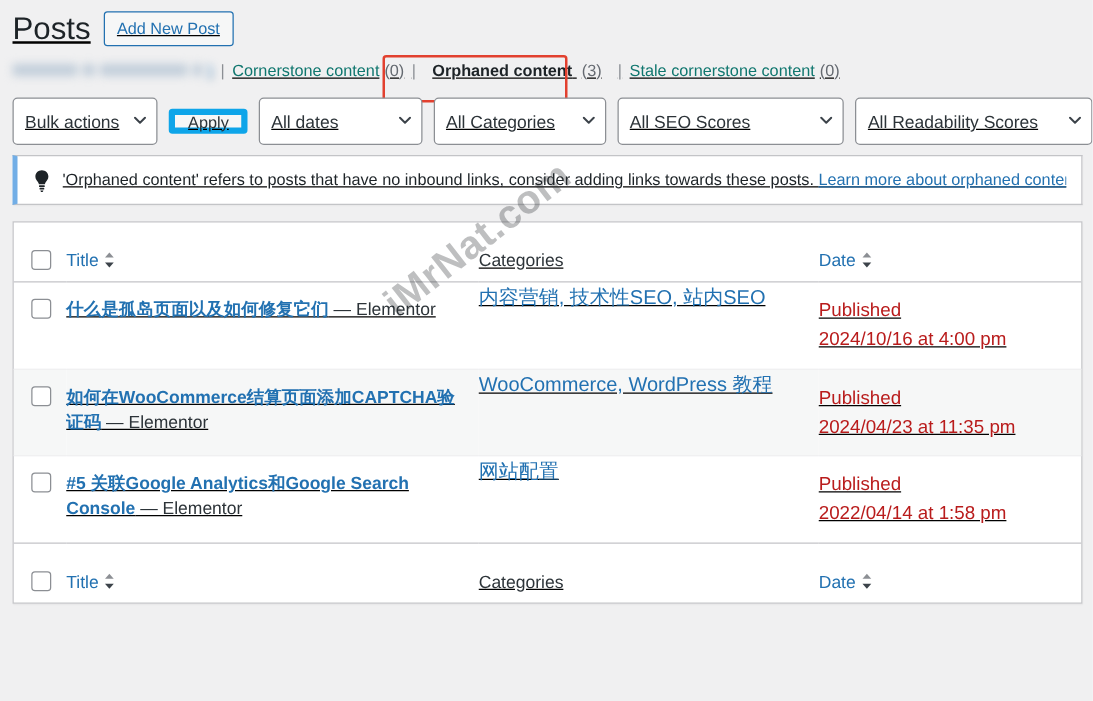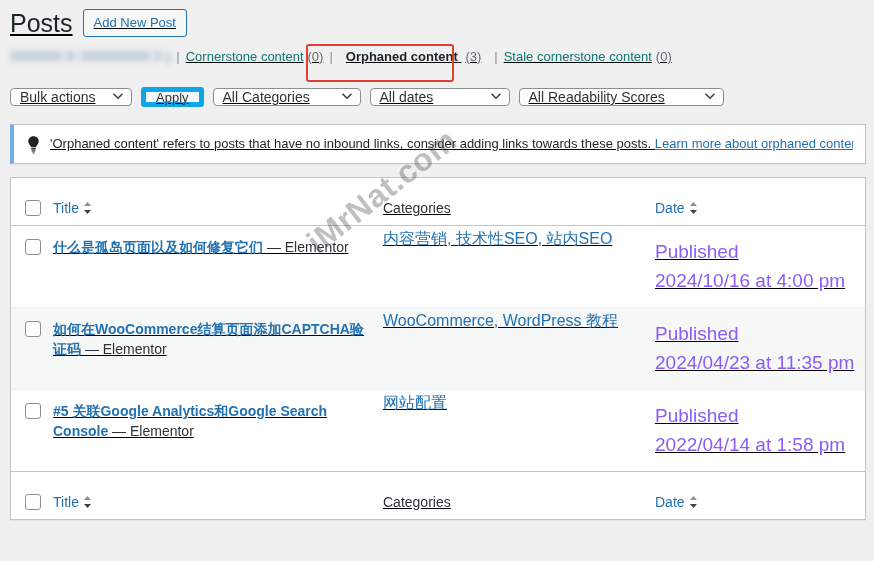--- a/index.html
+++ b/index.html
@@ -43,21 +43,21 @@
   .hl-box {
     position: absolute; left: 306px; top: 44px; width: 148px; height: 38px;
     border: 2.5px solid #e2402f; border-radius: 3px; pointer-events: none;
   }
   .orphan-wrap { padding: 0 7px; }
 
   
   .tablenav { display: flex; align-items: center; gap: 9px; padding: 8px 0 10px 10px; height: 52px; }
   .wp-select {
     position: relative; display: inline-flex; align-items: center;
-    height: 18px; background: #fff; border: 1px solid #8c8f94; border-radius: 4px;
+    height: 38px; background: #fff; border: 1px solid #8c8f94; border-radius: 4px;
     font-size: 14px; color: #2c3338; padding: 0 30px 0 9px; cursor: pointer;
     box-shadow: 0 0 0 transparent; white-space: nowrap;
   }
   .wp-select .chev {
     position: absolute; right: 9px; top: 50%; width: 9px; height: 9px;
     margin-top: -4px; display: block;
   }
   .wp-select .chev svg { display: block; }
   .wp-btn {
     display: inline-flex; align-items: center; justify-content: center;
@@ -102,21 +102,21 @@
   .sorticon { display: inline-block; width: 9px; height: 14px; }
 
   tbody td { padding: 11px 10px 11px 0; border-top: 1px solid #f0f0f1; color: #2c3338; }
   tbody tr:first-child td { border-top: none; }
   tbody tr.alt td { background: #f6f7f7; }
   tbody td.col-cb { padding-left: 14px; padding-right: 0; padding-top: 13px; }
   .row-title { font-size: 14px; line-height: 1.45; font-weight: 700; color: #2271b1; cursor: pointer; text-decoration: none; }
   .row-suffix { font-weight: 400; color: #2c3338; }
   .cats-cell { font-size: 16px; line-height: 1.5; color: #2271b1; padding-top: 1px; }
   .cats-cell .catlink { color: #2271b1; text-decoration: none; cursor: pointer; }
-  .date-cell { font-size: 19px; line-height: 1.55; color: #8b5cf6; }
+  .date-cell { font-size: 15px; line-height: 1.55; color: #b91c1c; }
   .date-status { display: block; }
   .date-value { display: block; }
 
   
   .cb {
     display: inline-block; width: 16px; height: 16px; background: #fff;
     border: 1px solid #8c8f94; border-radius: 3px; cursor: pointer; vertical-align: top;
   }
 
   
@@ -165,38 +165,46 @@
       <span>Bulk actions</span>
       <span class="chev">
         <svg viewBox="0 0 10 7" width="10" height="7">
             <path d="M1 1.2 L5 5.2 L9 1.2" fill="none" stroke="#3c434a" stroke-width="1.6" stroke-linecap="round" stroke-linejoin="round"></path>
           </svg>
       </span>
     </span>
 
     <span class="wp-btn">Apply</span>
 
+    <span class="wp-select sel-dates">
+      <span>All dates</span>
+      <span class="chev">
+        <svg viewBox="0 0 10 7" width="10" height="7">
+            <path d="M1 1.2 L5 5.2 L9 1.2" fill="none" stroke="#3c434a" stroke-width="1.6" stroke-linecap="round" stroke-linejoin="round"></path>
+          </svg>
+      </span>
+    </span>
+
     <span class="wp-select sel-cats">
       <span>All Categories</span>
       <span class="chev">
         <svg viewBox="0 0 10 7" width="10" height="7">
             <path d="M1 1.2 L5 5.2 L9 1.2" fill="none" stroke="#3c434a" stroke-width="1.6" stroke-linecap="round" stroke-linejoin="round"></path>
           </svg>
       </span>
     </span>
 
-    <span class="wp-select sel-dates">
-      <span>All dates</span>
-      <span class="chev">
-        <svg viewBox="0 0 10 7" width="10" height="7">
-            <path d="M1 1.2 L5 5.2 L9 1.2" fill="none" stroke="#3c434a" stroke-width="1.6" stroke-linecap="round" stroke-linejoin="round"></path>
-          </svg>
-      </span>
-    </span>
-
+    <span class="wp-select sel-seo">
+      <span>All SEO Scores</span>
+      <span class="chev">
+        <svg viewBox="0 0 10 7" width="10" height="7">
+            <path d="M1 1.2 L5 5.2 L9 1.2" fill="none" stroke="#3c434a" stroke-width="1.6" stroke-linecap="round" stroke-linejoin="round"></path>
+          </svg>
+      </span>
+    </span>
 
     <span class="wp-select sel-read">
       <span>All Readability Scores</span>
       <span class="chev">
         <svg viewBox="0 0 10 7" width="10" height="7">
             <path d="M1 1.2 L5 5.2 L9 1.2" fill="none" stroke="#3c434a" stroke-width="1.6" stroke-linecap="round" stroke-linejoin="round"></path>
           </svg>
       </span>
     </span>
   </div>

